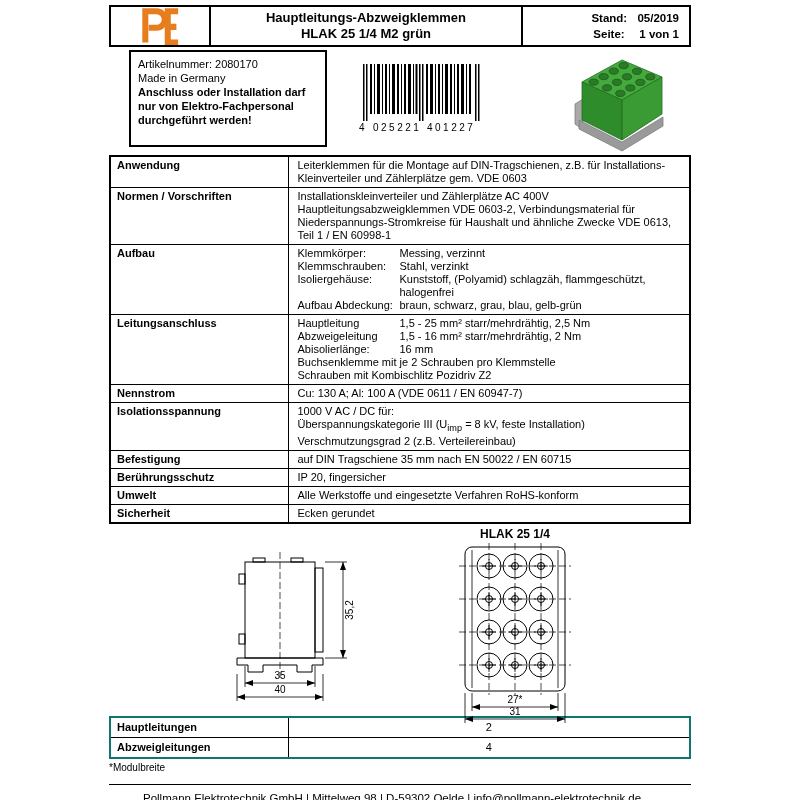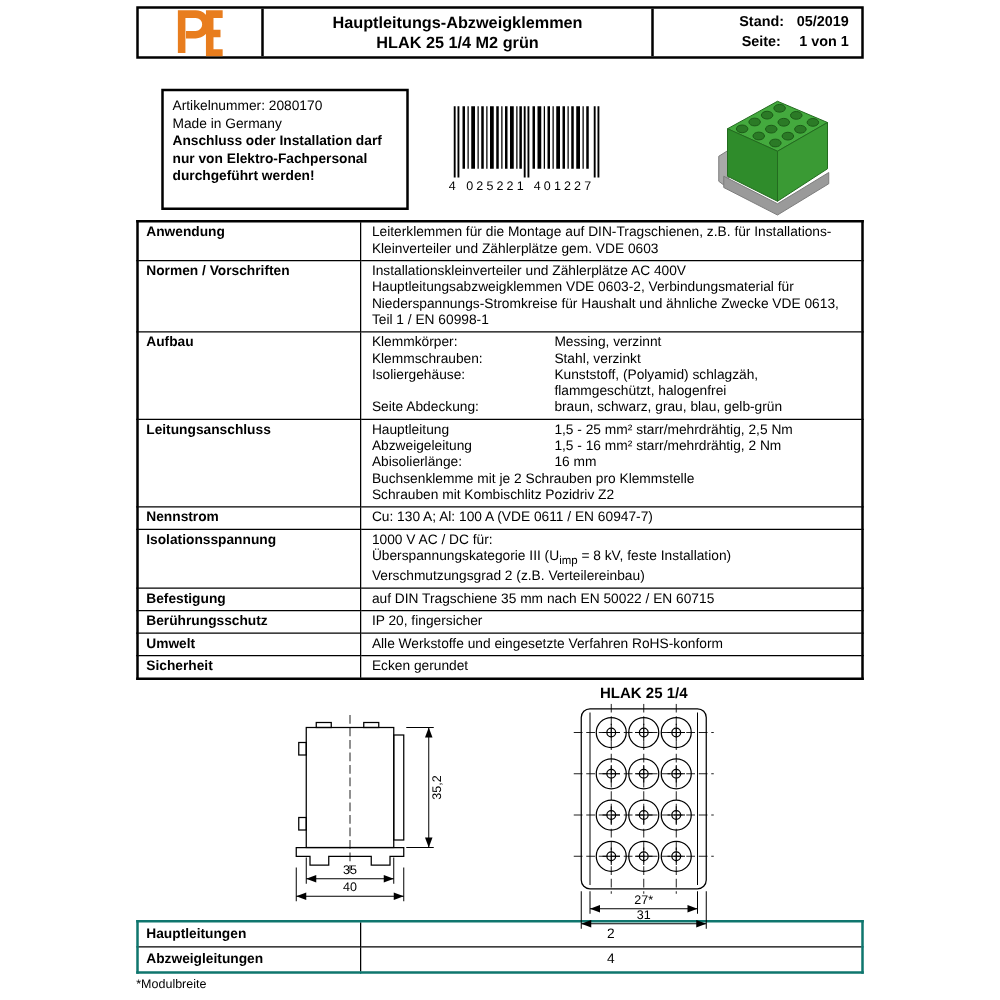--- a/index.html
+++ b/index.html
@@ -11,33 +11,33 @@
   .hdr { display:flex; border:2px solid #000; height:42px; }
   .hdr-logo { width:100px; border-right:2px solid #000; display:flex; align-items:center; justify-content:center; }
   .hdr-title { flex:1; border-right:2px solid #000; display:flex; flex-direction:column;
     align-items:center; justify-content:center; font-weight:bold; font-size:13px; line-height:16px; text-align:center; }
   .hdr-meta { width:166px; display:flex; flex-direction:column; justify-content:center; padding:2px 10px;
     font-weight:bold; font-size:11.5px;align-items:flex-end; }
   .hdr-meta-row { display:flex; line-height:16px; }
   .hdr-meta-row .k { width:46px; }
 
   
-  .info { display:flex; margin-top:24px; height:97px; }
+  .info { display:flex; margin-top:3px; height:97px; }
   .info-box { width:198px; border:2px solid #000; padding:5px 7px; margin-left:20px; line-height:14px; }
   .info-box .bold { font-weight:bold; }
   .barcode-wrap { width:150px; margin-left:32px; padding-top:10px; text-align:center; }
   .product-wrap { margin-left:58px; padding-top:2px; }
 
   
   .spec { display:table; width:100%; border-collapse:collapse; margin-top:8px; border:2px solid #000; }
   .spec-row { display:table-row; }
   .spec-label { display:table-cell; width:178px; border:1px solid #000; font-weight:bold;
     padding:2px 6px; vertical-align:top; }
   .spec-content { display:table-cell; border:1px solid #000; padding:2px 9px; vertical-align:top; }
-  .pair { display:flex;gap:44px; }
+  .pair { display:flex; }
   .pair-k { width:102px; flex:none; }
   .pair-v { flex:1; }
 
   
   .drawings { display:flex; justify-content:center; align-items:flex-start; gap:55px; height:192px; padding-top:4px; }
   .draw-left { padding-top:18px; }
   .draw-right { text-align:center; }
   .draw-title { font-weight:bold; font-size:12px; margin-bottom:2px; }
   svg { display:block; }
   svg text { font-family:"Liberation Sans", sans-serif; font-size:10px; fill:#000; }
@@ -197,21 +197,21 @@
         </div>
         <div class="pair">
           <span class="pair-k">Klemmschrauben:</span>
           <span class="pair-v">Stahl, verzinkt</span>
         </div>
         <div class="pair">
           <span class="pair-k">Isoliergehäuse:</span>
           <span class="pair-v">Kunststoff, (Polyamid) schlagzäh, flammgeschützt, halogenfrei</span>
         </div>
         <div class="pair">
-          <span class="pair-k">Seite Abdeckung:</span>
+          <span class="pair-k">Aufbau Abdeckung:</span>
           <span class="pair-v">braun, schwarz, grau, blau, gelb-grün</span>
         </div>
       </div>
     </div>
 
     <div class="spec-row">
       <div class="spec-label">Leitungsanschluss</div>
       <div class="spec-content">
         <div class="pair">
           <span class="pair-k">Hauptleitung</span>

